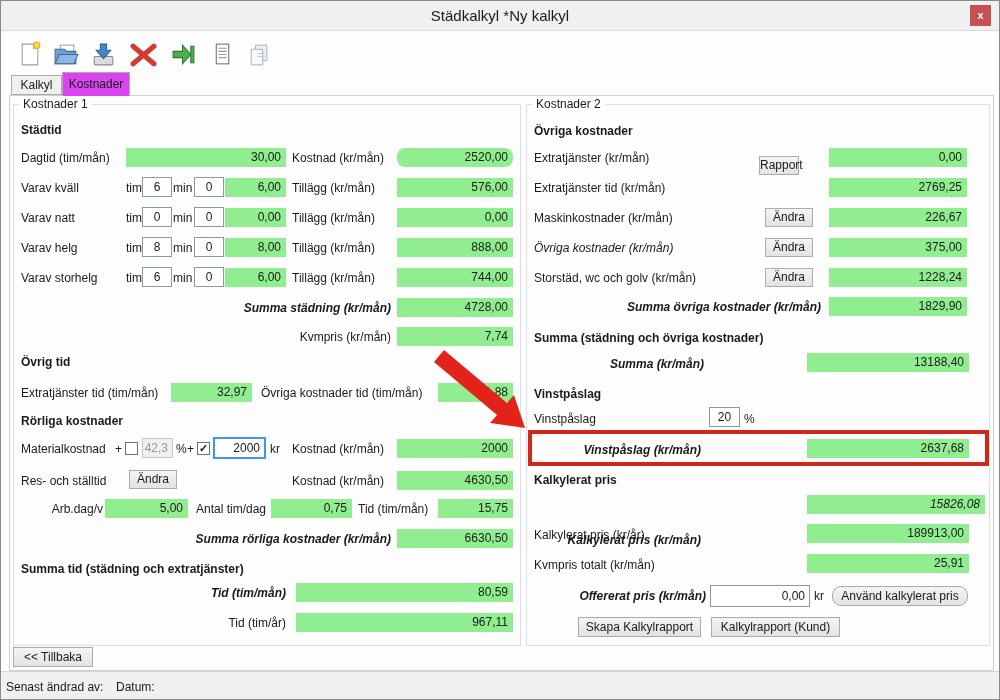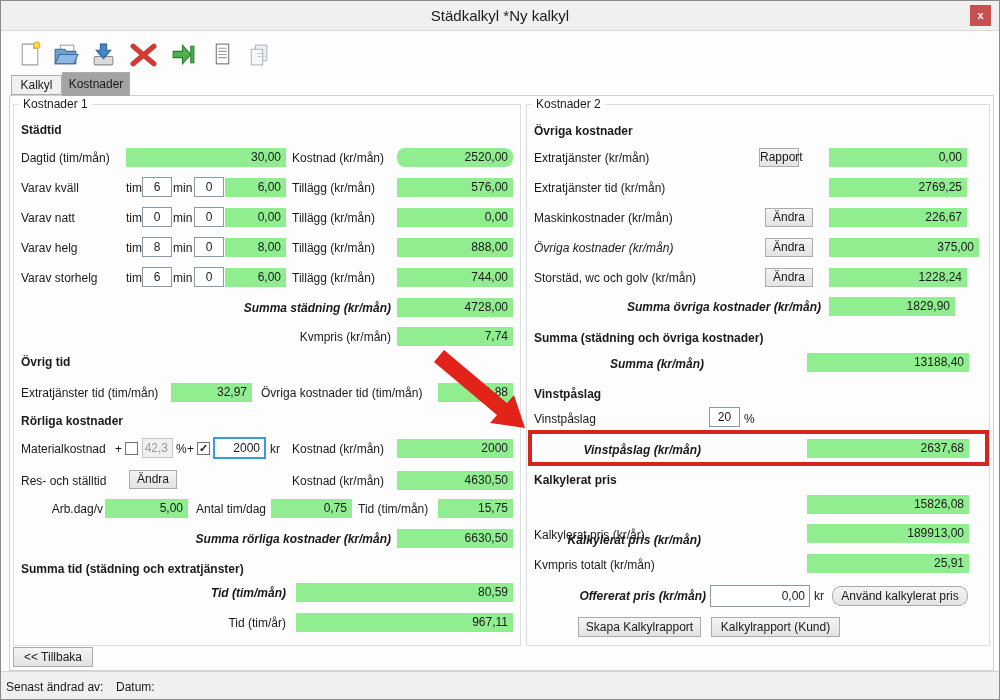--- a/index.html
+++ b/index.html
@@ -16,21 +16,21 @@
   .btn{position:absolute;background:linear-gradient(#f4f4f4,#e3e3e3);border:1px solid #ababab;font-size:12px;text-align:center;line-height:17px;box-sizing:border-box;cursor:default;}
   .grp{position:absolute;border:1px solid #dcdfe2;}
   .grplab{position:absolute;font-size:12px;background:#fdfdfd;padding:0 4px;line-height:14px;}
   .cb{position:absolute;width:13px;height:13px;background:#fff;border:1px solid #707070;box-sizing:border-box;font-size:11px;line-height:11px;text-align:center;font-weight:bold;}
   #titlebar{position:absolute;left:0;top:0;width:100%;height:29px;background:#f0f0f0;border-bottom:1px solid #d9d9d9;}
   #title{position:absolute;left:0;top:6px;width:100%;text-align:center;font-size:15px;color:#1a1a1a;}
   #closebtn{position:absolute;right:8px;top:4px;width:21px;height:21px;background:#c75050;color:#fff;font-size:11px;font-weight:bold;text-align:center;line-height:21px;}
   #tabpage{position:absolute;left:8px;top:94px;width:983px;height:574px;background:#fdfdfd;border:1px solid #d0d0d0;}
   .tab{position:absolute;font-size:12px;text-align:center;box-sizing:border-box;}
   #tab-kalkyl{left:10px;top:74px;width:51px;height:20px;background:#f0f0f0;border:1px solid #acacac;line-height:19px;}
-  #tab-kostnader{left:61px;top:71px;width:68px;height:24px;background:#a3a3a3;border:1px solid #acacac;border-bottom:none;line-height:23px;z-index:3;}
+  #tab-kostnader{left:61px;top:71px;width:68px;height:24px;background:#d946ef;border:1px solid #acacac;border-bottom:none;line-height:23px;z-index:3;}
   #statusbar{position:absolute;left:0;top:670px;width:100%;height:28px;background:#f0f0f0;border-top:1px solid #d5d5d5;}
   .ticon{position:absolute;top:40px;width:27px;height:27px;}
   #annrect{position:absolute;left:527px;top:429px;width:461px;height:36px;border:4px solid #d3251c;box-sizing:border-box;z-index:5;}
   #annarrow{position:absolute;left:425px;top:340px;z-index:6;pointer-events:none;}
 </style>
 </head>
 <body>
 
 <div id="win">
 
@@ -166,57 +166,57 @@
   <div class="g" style="left:295px;top:582px;width:217px;">80,59</div>
   <div class="lbl r" style="left:80px;top:613px;width:205px;">Tid (tim/år)</div>
   <div class="g" style="left:295px;top:612px;width:217px;">967,11</div>
 
   <div class="grp" style="left:525px;top:103px;width:462px;height:540px;"></div>
   <div class="grplab" style="left:531px;top:96px;">Kostnader 2</div>
 
   <div class="lbl b" style="left:533px;top:121px;">Övriga kostnader</div>
 
   <div class="lbl" style="left:533px;top:148px;">Extratjänster (kr/mån)</div>
-  <div class="btn" style="left:758px;top:147px;width:40px;height:19px;">Rapport</div>
+  <div class="btn" style="left:758px;top:155px;width:40px;height:19px;">Rapport</div>
   <div class="g" style="left:828px;top:147px;width:138px;">0,00</div>
 
   <div class="lbl" style="left:533px;top:178px;">Extratjänster tid (kr/mån)</div>
   <div class="g" style="left:828px;top:177px;width:138px;">2769,25</div>
 
   <div class="lbl" style="left:533px;top:208px;">Maskinkostnader (kr/mån)</div>
   <div class="btn" style="left:764px;top:207px;width:48px;height:19px;">Ändra</div>
   <div class="g" style="left:828px;top:207px;width:138px;">226,67</div>
 
   <div class="lbl" style="left:533px;top:238px;font-style:italic;">Övriga kostnader (kr/mån)</div>
   <div class="btn" style="left:764px;top:237px;width:48px;height:19px;">Ändra</div>
-  <div class="g" style="left:828px;top:237px;width:150px;">375,00</div>
+  <div class="g" style="left:828px;top:237px;width:138px;">375,00</div>
 
   <div class="lbl" style="left:533px;top:268px;">Storstäd, wc och golv (kr/mån)</div>
   <div class="btn" style="left:764px;top:267px;width:48px;height:19px;">Ändra</div>
   <div class="g" style="left:828px;top:267px;width:138px;">1228,24</div>
 
   <div class="lbl bi r" style="left:590px;top:297px;width:230px;">Summa övriga kostnader (kr/mån)</div>
-  <div class="g" style="left:828px;top:296px;width:126px;">1829,90</div>
+  <div class="g" style="left:828px;top:296px;width:138px;">1829,90</div>
 
   <div class="lbl b" style="left:533px;top:328px;">Summa (städning och övriga kostnader)</div>
   <div class="lbl bi r" style="left:533px;top:354px;width:170px;">Summa (kr/mån)</div>
   <div class="g" style="left:806px;top:352px;width:162px;">13188,40</div>
 
   <div class="lbl b" style="left:533px;top:384px;">Vinstpåslag</div>
   <div class="lbl" style="left:533px;top:409px;">Vinstpåslag</div>
   <div class="inpbox" style="left:708px;top:406px;width:31px;height:20px;">20</div>
   <div class="lbl" style="left:743px;top:409px;">%</div>
 
   <div id="annrect"></div>
   <div class="lbl bi r" style="left:510px;top:440px;width:190px;">Vinstpåslag (kr/mån)</div>
   <div class="g" style="left:806px;top:438px;width:162px;">2637,68</div>
 
   <div class="lbl b" style="left:533px;top:470px;">Kalkylerat pris</div>
   <div class="lbl bi r" style="left:510px;top:496px;width:190px;margin-top:34px;">Kalkylerat pris (kr/mån)</div>
-  <div class="g" style="left:806px;top:494px;width:162px;">15826,08</div>
+  <div class="g" style="left:806px;top:494px;width:178px;font-style:italic;">15826,08</div>
   <div class="lbl" style="left:533px;top:525px;">Kalkylerat pris (kr/år)</div>
   <div class="g" style="left:806px;top:523px;width:162px;">189913,00</div>
   <div class="lbl" style="left:533px;top:555px;">Kvmpris totalt (kr/mån)</div>
   <div class="g" style="left:806px;top:553px;width:162px;">25,91</div>
 
   <div class="lbl bi r" style="left:510px;top:586px;width:195px;">Offererat pris (kr/mån)</div>
   <div class="inpbox r" style="left:709px;top:584px;width:100px;height:22px;line-height:20px;">0,00</div>
   <div class="lbl" style="left:813px;top:586px;">kr</div>
   <div class="btn" style="left:831px;top:585px;width:136px;height:20px;line-height:18px;border-radius:9px;">Använd kalkylerat pris</div>
 

